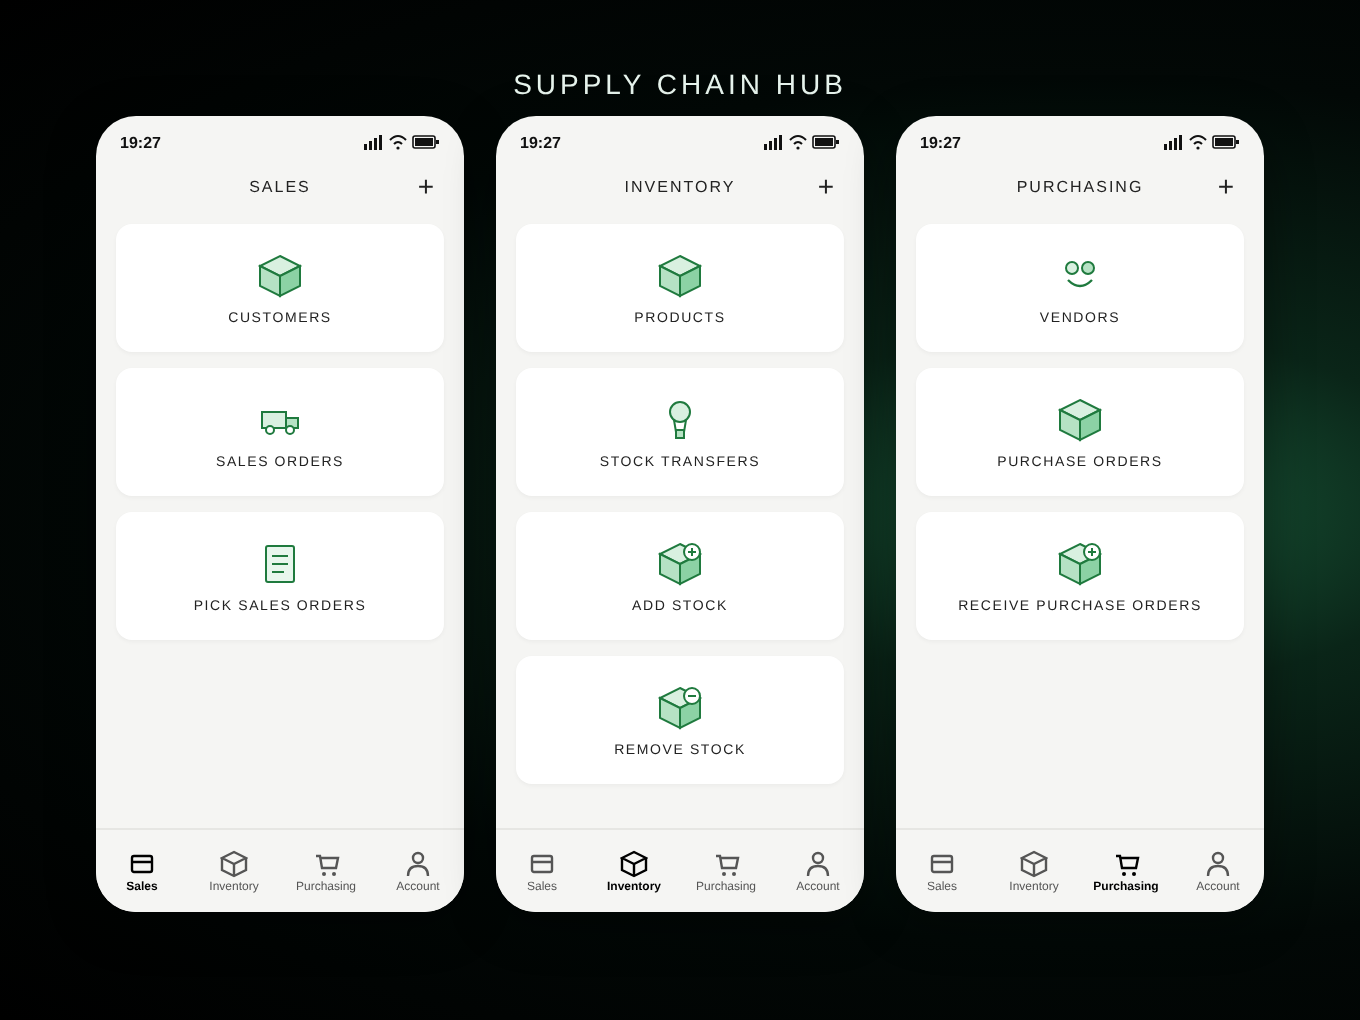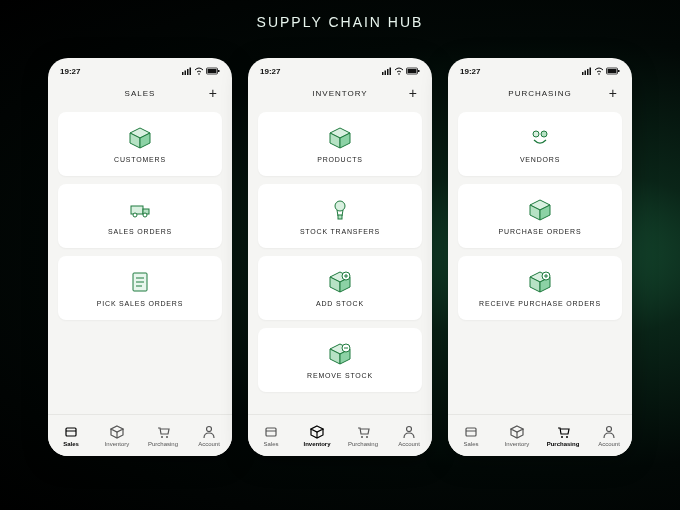--- a/index.html
+++ b/index.html
@@ -6,21 +6,21 @@
   body {
     width: 680px;
     height: 510px;
     background: radial-gradient(ellipse at 80% 50%, #1a5a3a 0%, #0a2518 25%, #020806 60%, #000 100%);
     font-family: -apple-system, "Helvetica Neue", Arial, sans-serif;
     overflow: hidden;
     position: relative;
   }
   .page-title {
     position: absolute;
-    top: 14px;
+    top: 34px;
     left: 0; right: 0;
     text-align: center;
     color: #e8f5ee;
     font-size: 14px;
     letter-spacing: 2px;
     font-weight: 400;
   }
   .phones {
     position: absolute;
     top: 58px;

